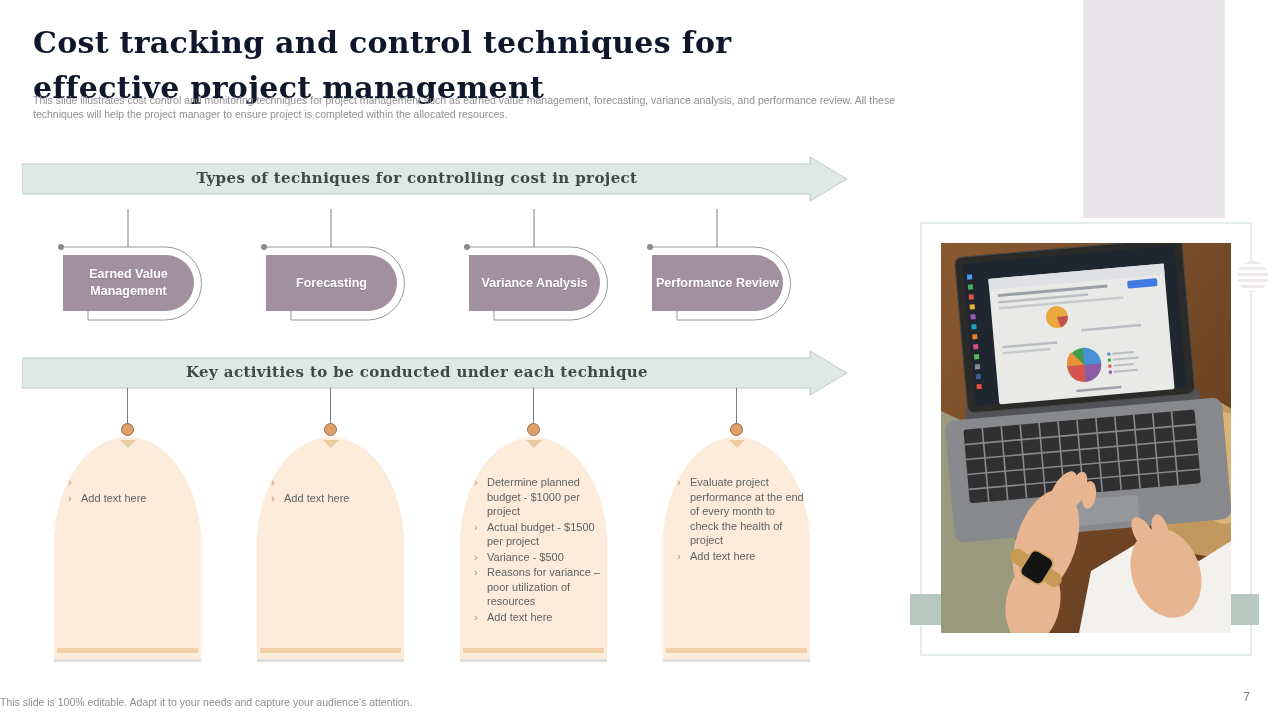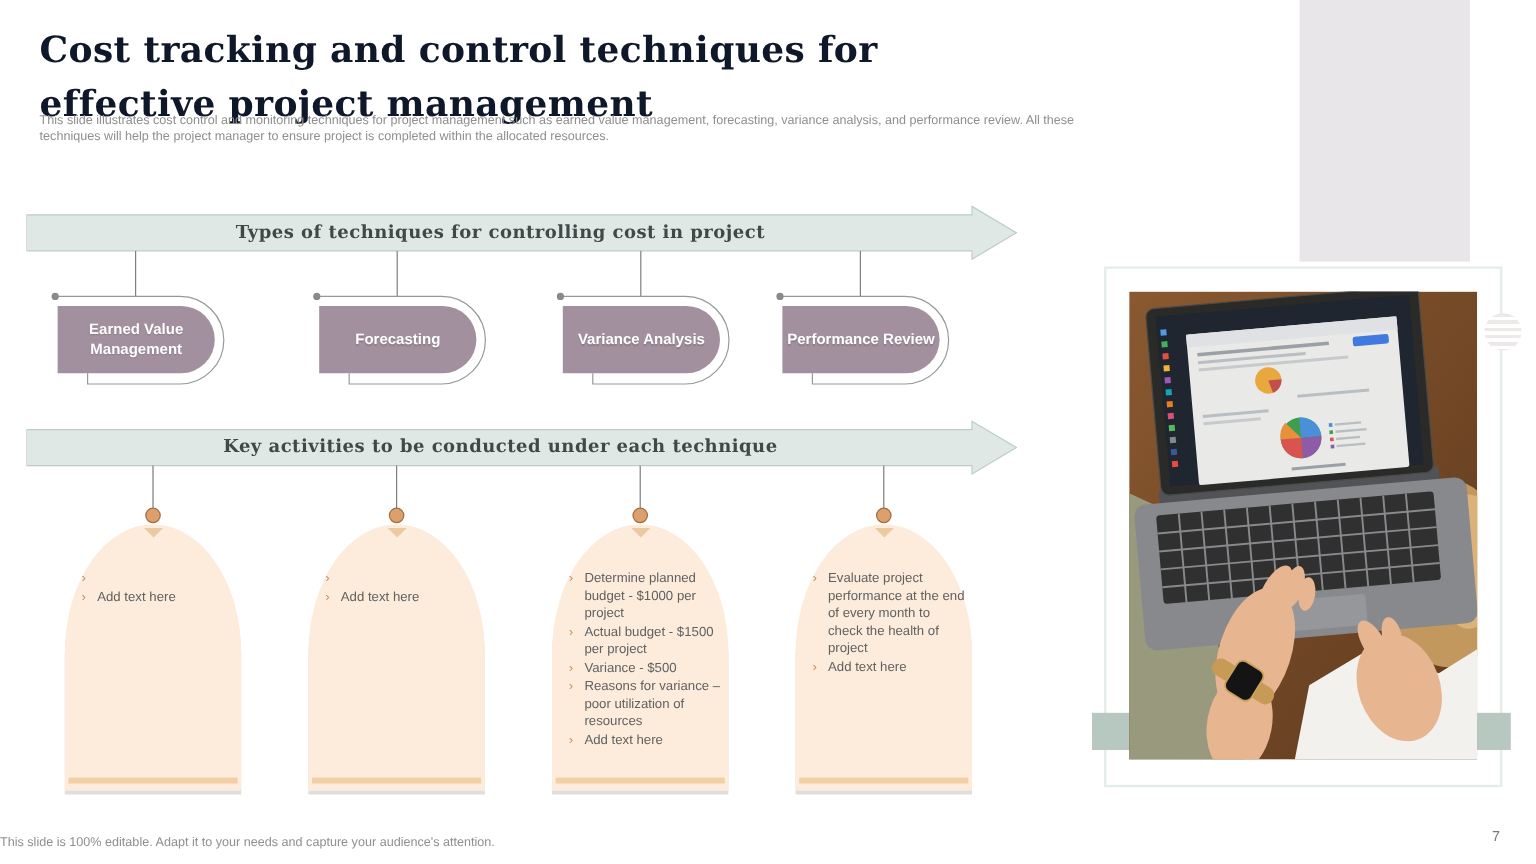--- a/index.html
+++ b/index.html
@@ -19,21 +19,21 @@
     font-size:10.5px; line-height:13.5px; color:#8f8f8f;
   }
   
   .banner { position:absolute; left:22px; width:826px; height:46px; }
   .banner svg polygon { fill:var(--banner-fill,#dfe8e5); stroke:var(--banner-border,#bccdc8); stroke-width:1; }
   .banner-label {
     position:absolute; left:0; top:13px; width:790px; text-align:center;
     font-family:"DejaVu Serif", "Liberation Serif", serif; font-weight:bold;
     font-size:15px; letter-spacing:.4px; color:#3f4947;
   }
-  #banner-types { top:171px;text-decoration:underline; }
+  #banner-types { top:156px;text-decoration:underline; }
   #banner-activities { top:350px; }
   
   .tech-node { position:absolute; top:209px; width:150px; height:132px; }
   .tech-node svg .conn { stroke:#7f7f7f; stroke-width:1; }
   .tech-node svg .dot  { fill:#8a8a8a; }
   .tech-node svg .outline { fill:none; stroke:#98989a; stroke-width:1; }
   .tech-node svg .fillpill { fill:var(--pill-fill,#a2909e); }
   .tech-label {
     position:absolute; left:10px; top:46px; width:131px; height:56px;
     display:flex; align-items:center; justify-content:center; text-align:center;
@@ -90,21 +90,21 @@
   <h1 class="title">Cost tracking and control techniques for effective project management</h1>
   <p class="subtitle">This slide illustrates cost control and monitoring techniques for project management such as earned value management, forecasting, variance analysis, and performance review. All these techniques will help the project manager to ensure project is completed within the allocated resources.</p>
 
   <div class="banner" id="banner-types">
     <svg width="826" height="46" viewBox="0 0 826 46">
       <polygon points="0,8 788,8 788,1 825,23 788,45 788,38 0,38"></polygon>
     </svg>
     <div class="banner-label">Types of techniques for controlling cost in project</div>
   </div>
 
-  <div class="tech-node" style="left:38px">
+  <div class="tech-node" style="left:53px">
     <svg width="150" height="132" viewBox="0 0 150 132">
       <line class="conn" x1="75" y1="0" x2="75" y2="38"></line>
       <path class="outline" d="M8,38 H112 A36.5,36.5 0 0 1 112,111 H35 V102"></path>
       <circle class="dot" cx="8" cy="38" r="3"></circle>
       <path class="fillpill" d="M10,46 H113 A28,28 0 0 1 113,102 H10 Z"></path>
     </svg>
     <div class="tech-label">Earned Value Management</div>
   </div>
   <div class="tech-node" style="left:459px">
     <svg width="150" height="132" viewBox="0 0 150 132">

